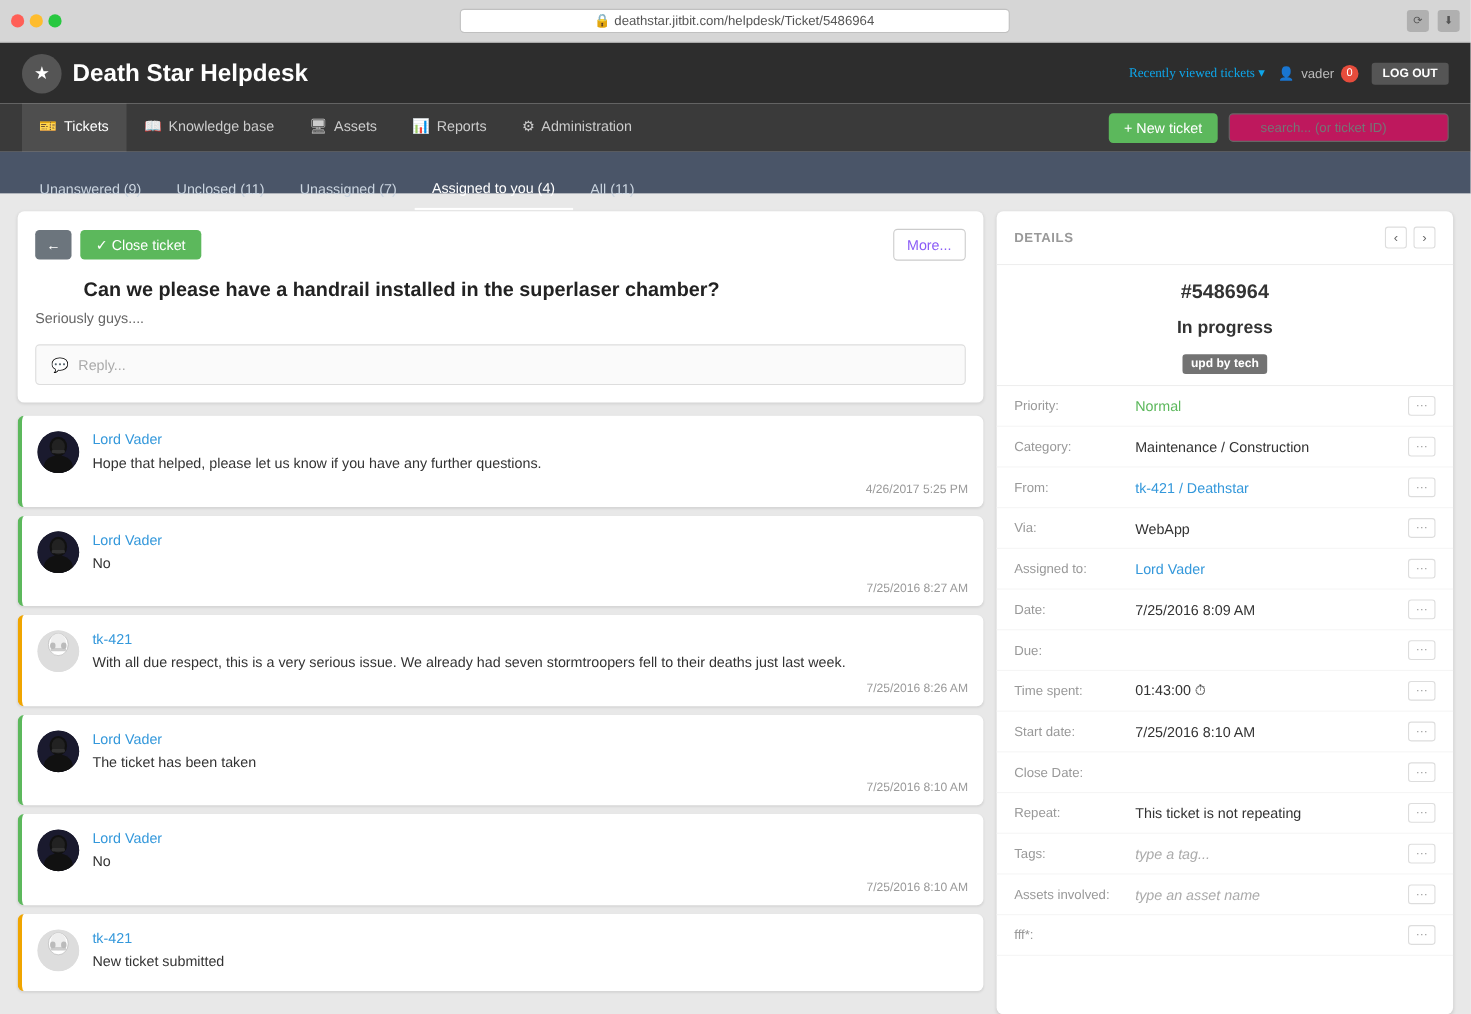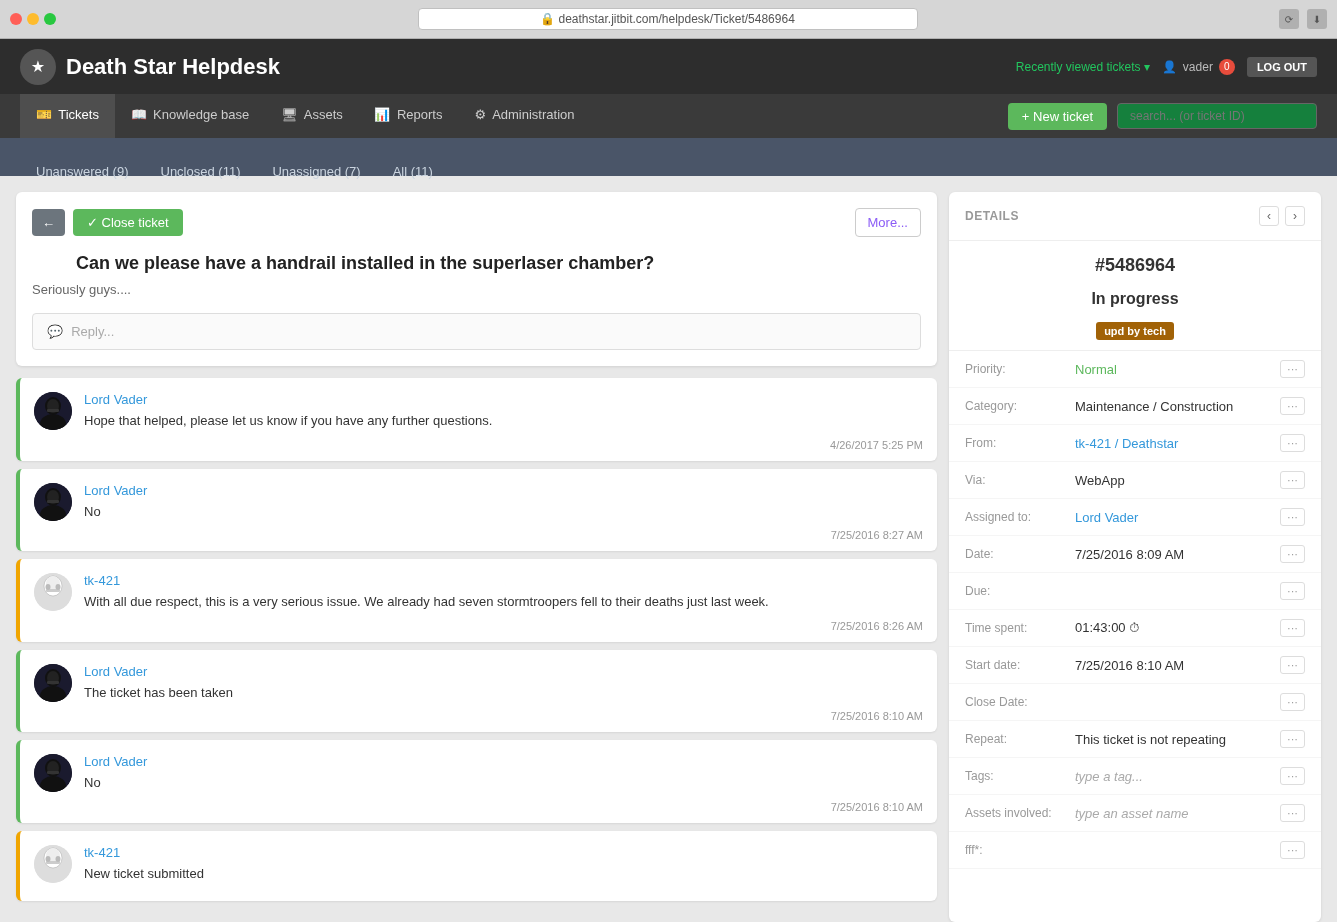--- a/index.html
+++ b/index.html
@@ -43,21 +43,21 @@
       padding: 0 20px;
       height: 55px;
       display: flex;
       align-items: center;
       justify-content: space-between;
     }
     .brand { display: flex; align-items: center; gap: 10px; }
     .brand-logo { width: 36px; height: 36px; background: #555; border-radius: 50%; display:flex;align-items:center;justify-content:center; color:white;font-size:16px; }
     .brand-name { color: white; font-size: 22px; font-weight: bold; }
     .header-right { display: flex; align-items: center; gap: 12px; }
-    .recently-viewed { color: #22c55e; font-size: 12px; cursor: pointer; }
+    .recently-viewed { color: #0ea5e9; font-size: 12px; cursor: pointer; font-family: Liberation Serif, serif; }
     .user-info { display: flex; align-items: center; gap: 6px; color: #bbb; font-size: 12px; }
     .notification-badge { background: #e74c3c; color: white; border-radius: 50%; width: 16px; height: 16px; font-size: 10px; display:inline-flex;align-items:center;justify-content:center; }
     .logout-btn { background: #555; color: white; border: none; padding: 4px 10px; font-size: 11px; border-radius: 3px; cursor: pointer; font-weight: bold; }
 
     
     .nav-bar {
       background: #3a3a3a;
       display: flex;
       align-items: center;
       padding: 0 20px;
@@ -83,24 +83,24 @@
       color: white;
       border: none;
       padding: 6px 14px;
       border-radius: 4px;
       font-size: 13px;
       cursor: pointer;
       font-weight: 500;
       margin-left: 16px;
     }
     .search-box {
-      background: #15803d;
+      background: #be185d;
       border: 1px solid #666;
       border-radius: 4px;
-      padding: 5px 10px 5px 12px;
+      padding: 5px 10px 5px 28px;
       color: #ccc;
       font-size: 12px;
       width: 200px;
       position: relative;
     }
     .search-wrapper { position: relative; }
     .search-icon-pos { position: absolute; left: 8px; top: 50%; transform: translateY(-50%); color: #999; font-size: 12px; }
 
     
     .sub-nav {
@@ -217,21 +217,21 @@
     .avatar-vader { background: #1a1a2e; }
     .avatar-stormtrooper { background: #e0e0e0; }
     .avatar svg { width: 100%; height: 100%; }
     .comment-body { flex: 1; }
     .comment-author { color: #3498db; font-size: 13px; font-weight: 500; margin-bottom: 4px; cursor: pointer; }
     .comment-text { color: #333; font-size: 13px; line-height: 1.5; }
     .comment-time { text-align: right; color: #999; font-size: 11px; margin-top: 8px; }
 
     
     .details-panel {
-      width: 372px;
+      width: 415px;
       background: white;
       border-radius: 6px;
       box-shadow: 0 1px 3px rgba(0,0,0,0.1);
       flex-shrink: 0;
     }
     .details-header {
       padding: 14px 16px;
       display: flex;
       align-items: center;
       justify-content: space-between;
@@ -245,21 +245,21 @@
       padding: 14px 16px 10px;
       display: flex;
       align-items: center;
       gap: 14px;
       border-bottom: 1px solid #eee;
       flex-direction: column;
     }
     .ticket-id { font-size: 18px; font-weight: bold; color: #333; }
     .ticket-status { font-size: 16px; font-weight: bold; color: #333; }
     .status-badge {
-      background: #a16207;
+      background: #737373;
       color: white;
       padding: 3px 8px;
       border-radius: 3px;
       font-size: 11px;
       font-weight: bold;
     }
 
     .detail-row {
       padding: 9px 16px;
       display: flex;
@@ -352,20 +352,21 @@
         <span class="search-icon-pos">🔍</span>
         <input class="search-box" type="text" placeholder="search... (or ticket ID)" style="">
       </div>
     </div>
   </div>
 
   <div class="sub-nav">
     <div class="sub-nav-item">Unanswered (9)</div>
     <div class="sub-nav-item">Unclosed (11)</div>
     <div class="sub-nav-item">Unassigned (7)</div>
+    <div class="sub-nav-item active">Assigned to you (4)</div>
     <div class="sub-nav-item">All (11)</div>
   </div>
 
   <div class="main-content">
 
     <div class="ticket-area">
 
       <div class="ticket-actions-card">
         <div class="ticket-action-btns">
           <div class="btn-group">

